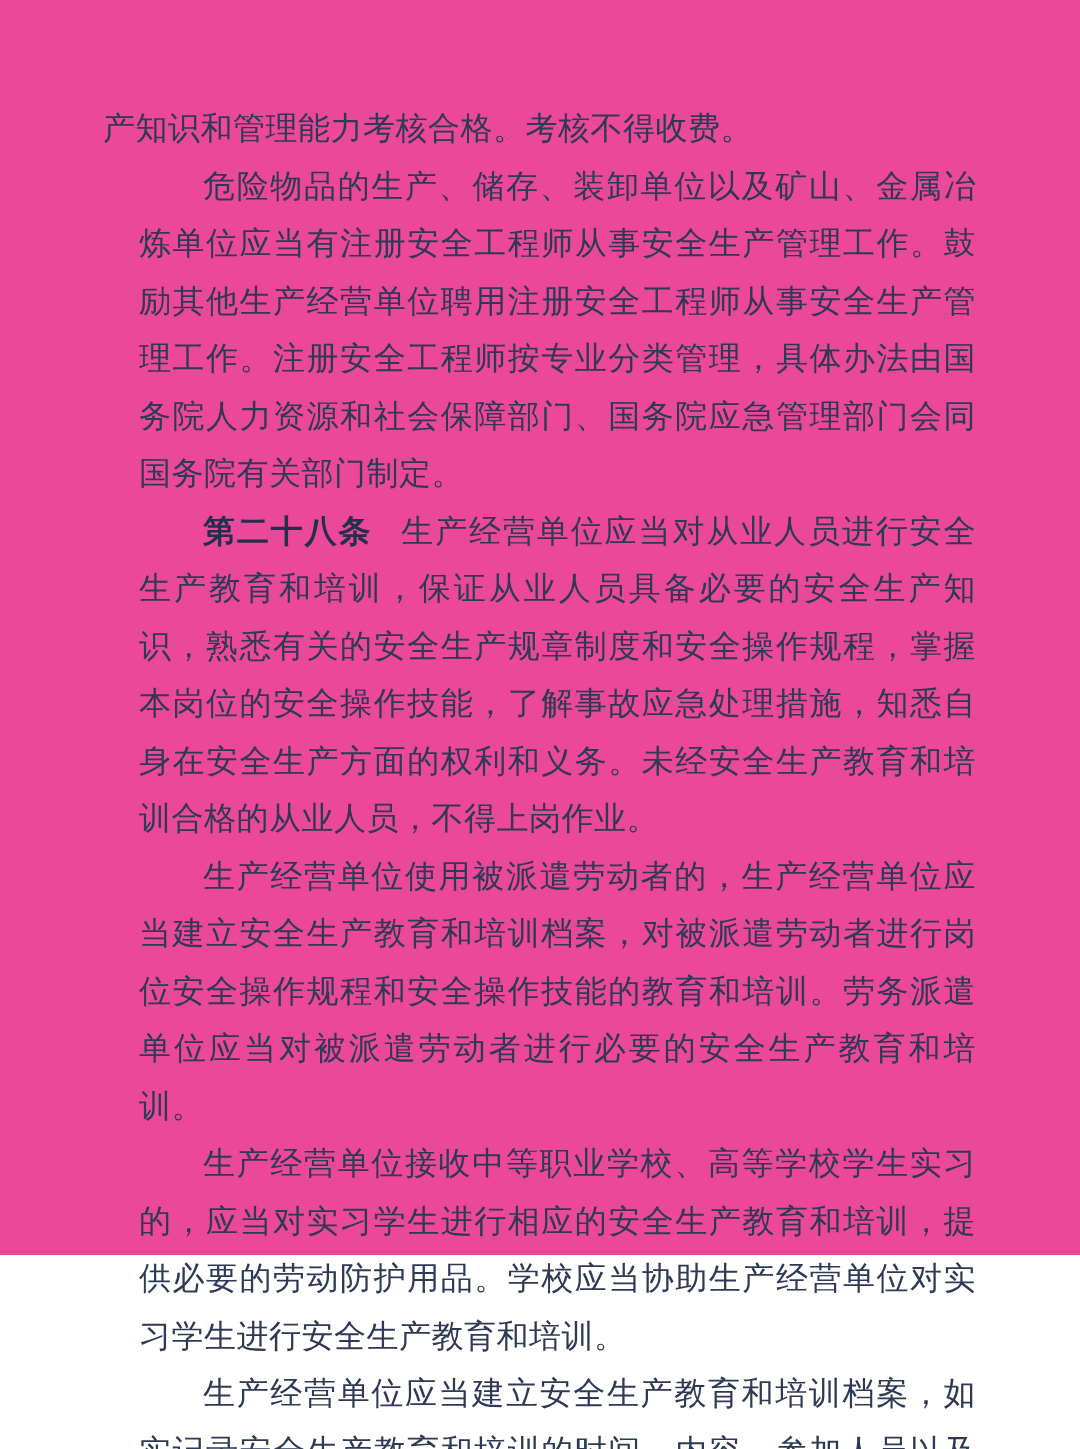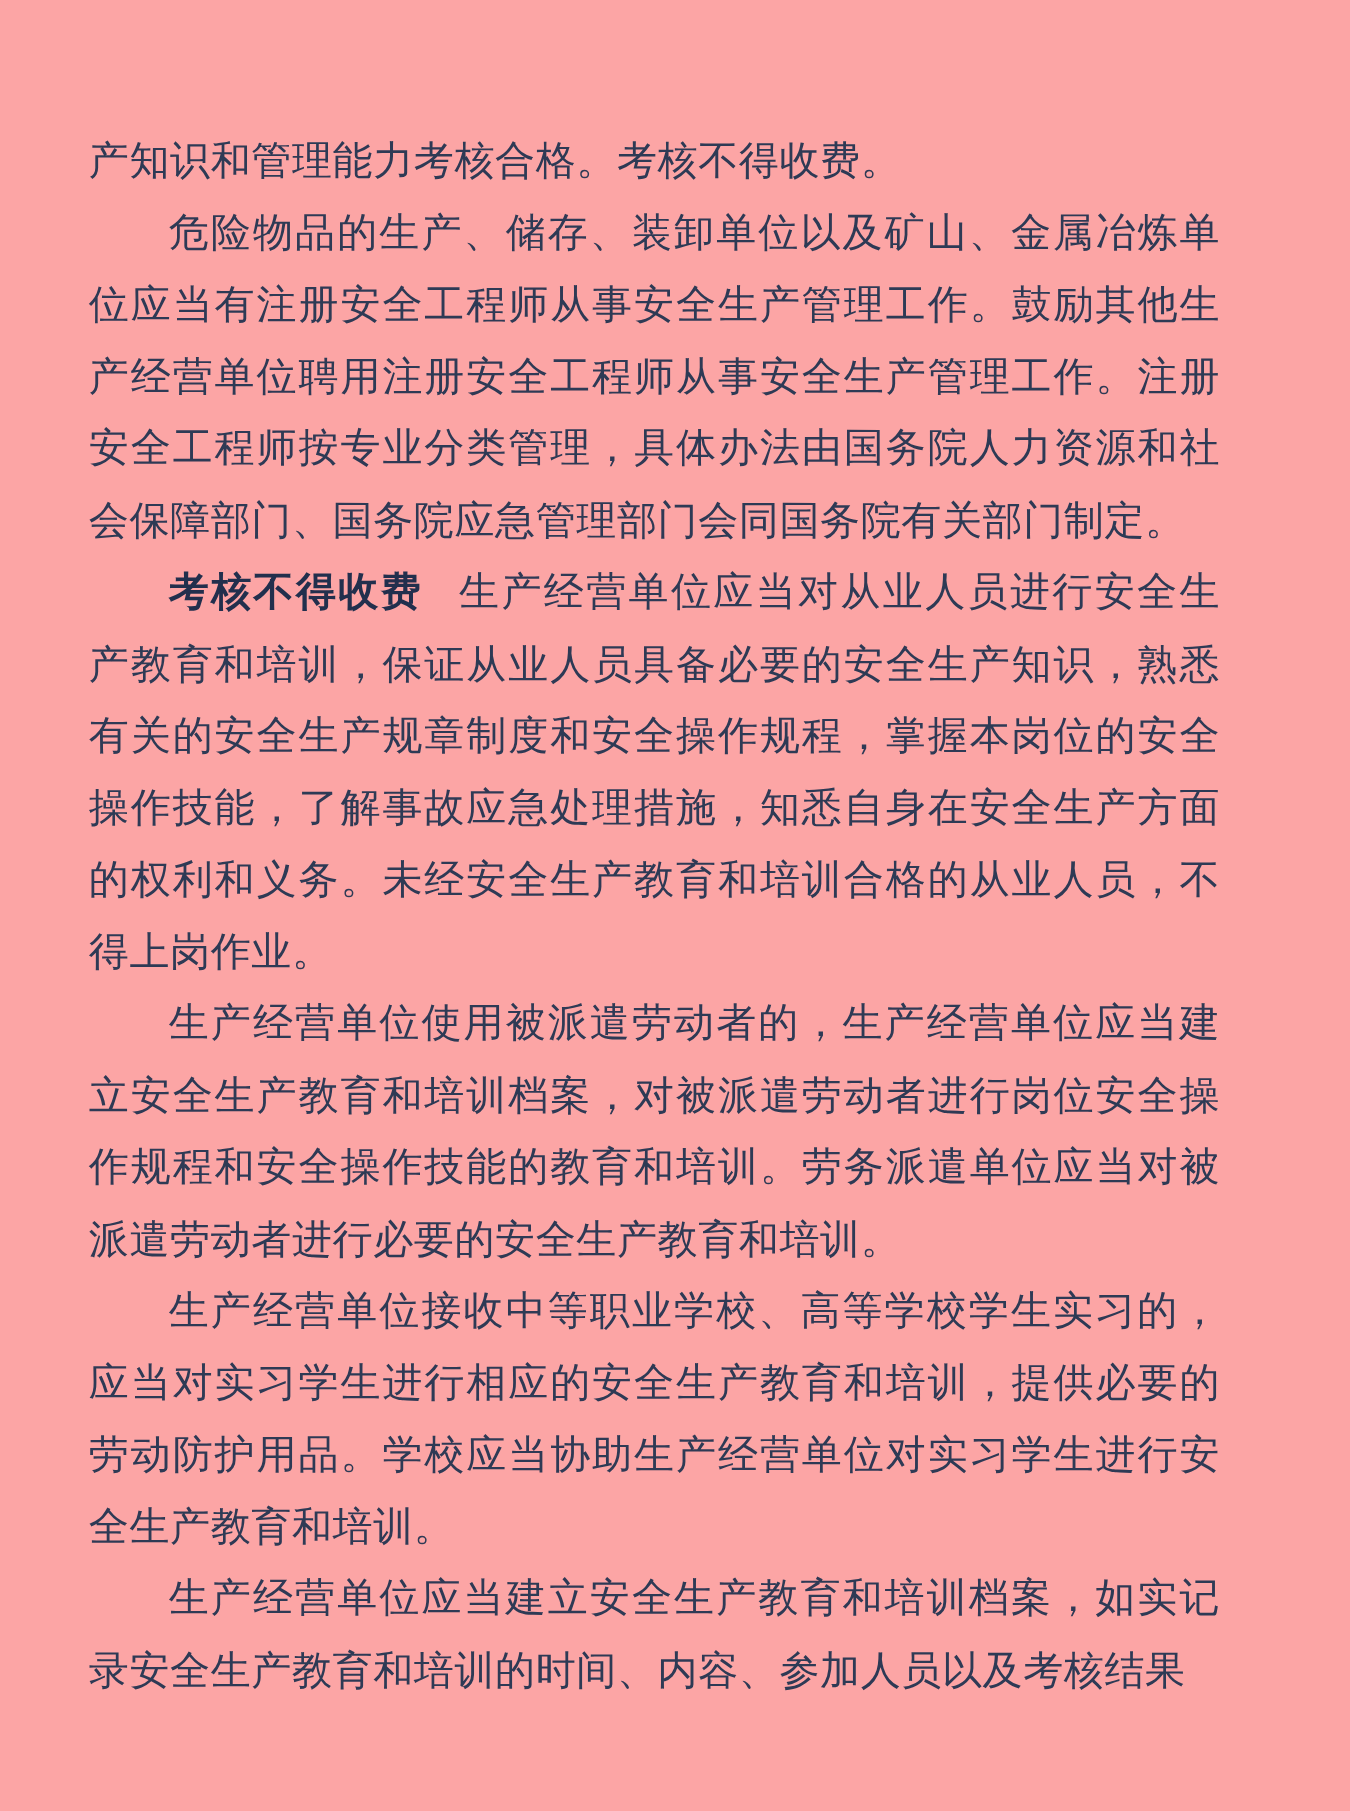--- a/index.html
+++ b/index.html
@@ -9,54 +9,55 @@
   }
   body {
     width: 1080px;
     height: 1449px;
     overflow: hidden;
     font-family: "Liberation Serif", "DejaVu Serif", serif;
   }
   .page {
     box-sizing: border-box;
     width: 1080px;
-    height: 1449px;
-    padding: 100px 104px 0 71px;
-    background: #fca5a5;
+    height: 1255px;
+    padding: 100px 104px 0 103px;
+    background: #ec4899;
   }
   .doc-body p {
     margin: 0;
     font-size: 32px;
     line-height: 57.5px;
     color: #2e3a55;
     text-align: justify;
     text-justify: inter-character;
     letter-spacing: 0.5px;
   }
   .doc-body p.indent {
     text-indent: 2em;
+    margin-left: 36px;
   }
   .article-no {
     font-family: "Liberation Sans", "DejaVu Sans", sans-serif;
     font-weight: 700;
     color: #222f4d;
     margin-right: 0.9em;
   }
 </style>
 </head>
 <body>
 
 <div class="page">
   <div class="doc-body">
 
     <p>产知识和管理能力考核合格。考核不得收费。</p>
 
     <p class="indent">危险物品的生产、储存、装卸单位以及矿山、金属冶炼单位应当有注册安全工程师从事安全生产管理工作。鼓励其他生产经营单位聘用注册安全工程师从事安全生产管理工作。注册安全工程师按专业分类管理，具体办法由国务院人力资源和社会保障部门、国务院应急管理部门会同国务院有关部门制定。</p>
 
-    <p class="indent"><span class="article-no">考核不得收费</span><span>生产经营单位应当对从业人员进行安全生产教育和培训，保证从业人员具备必要的安全生产知识，熟悉有关的安全生产规章制度和安全操作规程，掌握本岗位的安全操作技能，了解事故应急处理措施，知悉自身在安全生产方面的权利和义务。未经安全生产教育和培训合格的从业人员，不得上岗作业。</span></p>
+    <p class="indent"><span class="article-no">第二十八条</span><span>生产经营单位应当对从业人员进行安全生产教育和培训，保证从业人员具备必要的安全生产知识，熟悉有关的安全生产规章制度和安全操作规程，掌握本岗位的安全操作技能，了解事故应急处理措施，知悉自身在安全生产方面的权利和义务。未经安全生产教育和培训合格的从业人员，不得上岗作业。</span></p>
 
     <p class="indent">生产经营单位使用被派遣劳动者的，生产经营单位应当建立安全生产教育和培训档案，对被派遣劳动者进行岗位安全操作规程和安全操作技能的教育和培训。劳务派遣单位应当对被派遣劳动者进行必要的安全生产教育和培训。</p>
 
     <p class="indent">生产经营单位接收中等职业学校、高等学校学生实习的，应当对实习学生进行相应的安全生产教育和培训，提供必要的劳动防护用品。学校应当协助生产经营单位对实习学生进行安全生产教育和培训。</p>
 
     <p class="indent">生产经营单位应当建立安全生产教育和培训档案，如实记录安全生产教育和培训的时间、内容、参加人员以及考核结果</p>
 
   </div>
 </div>
 

